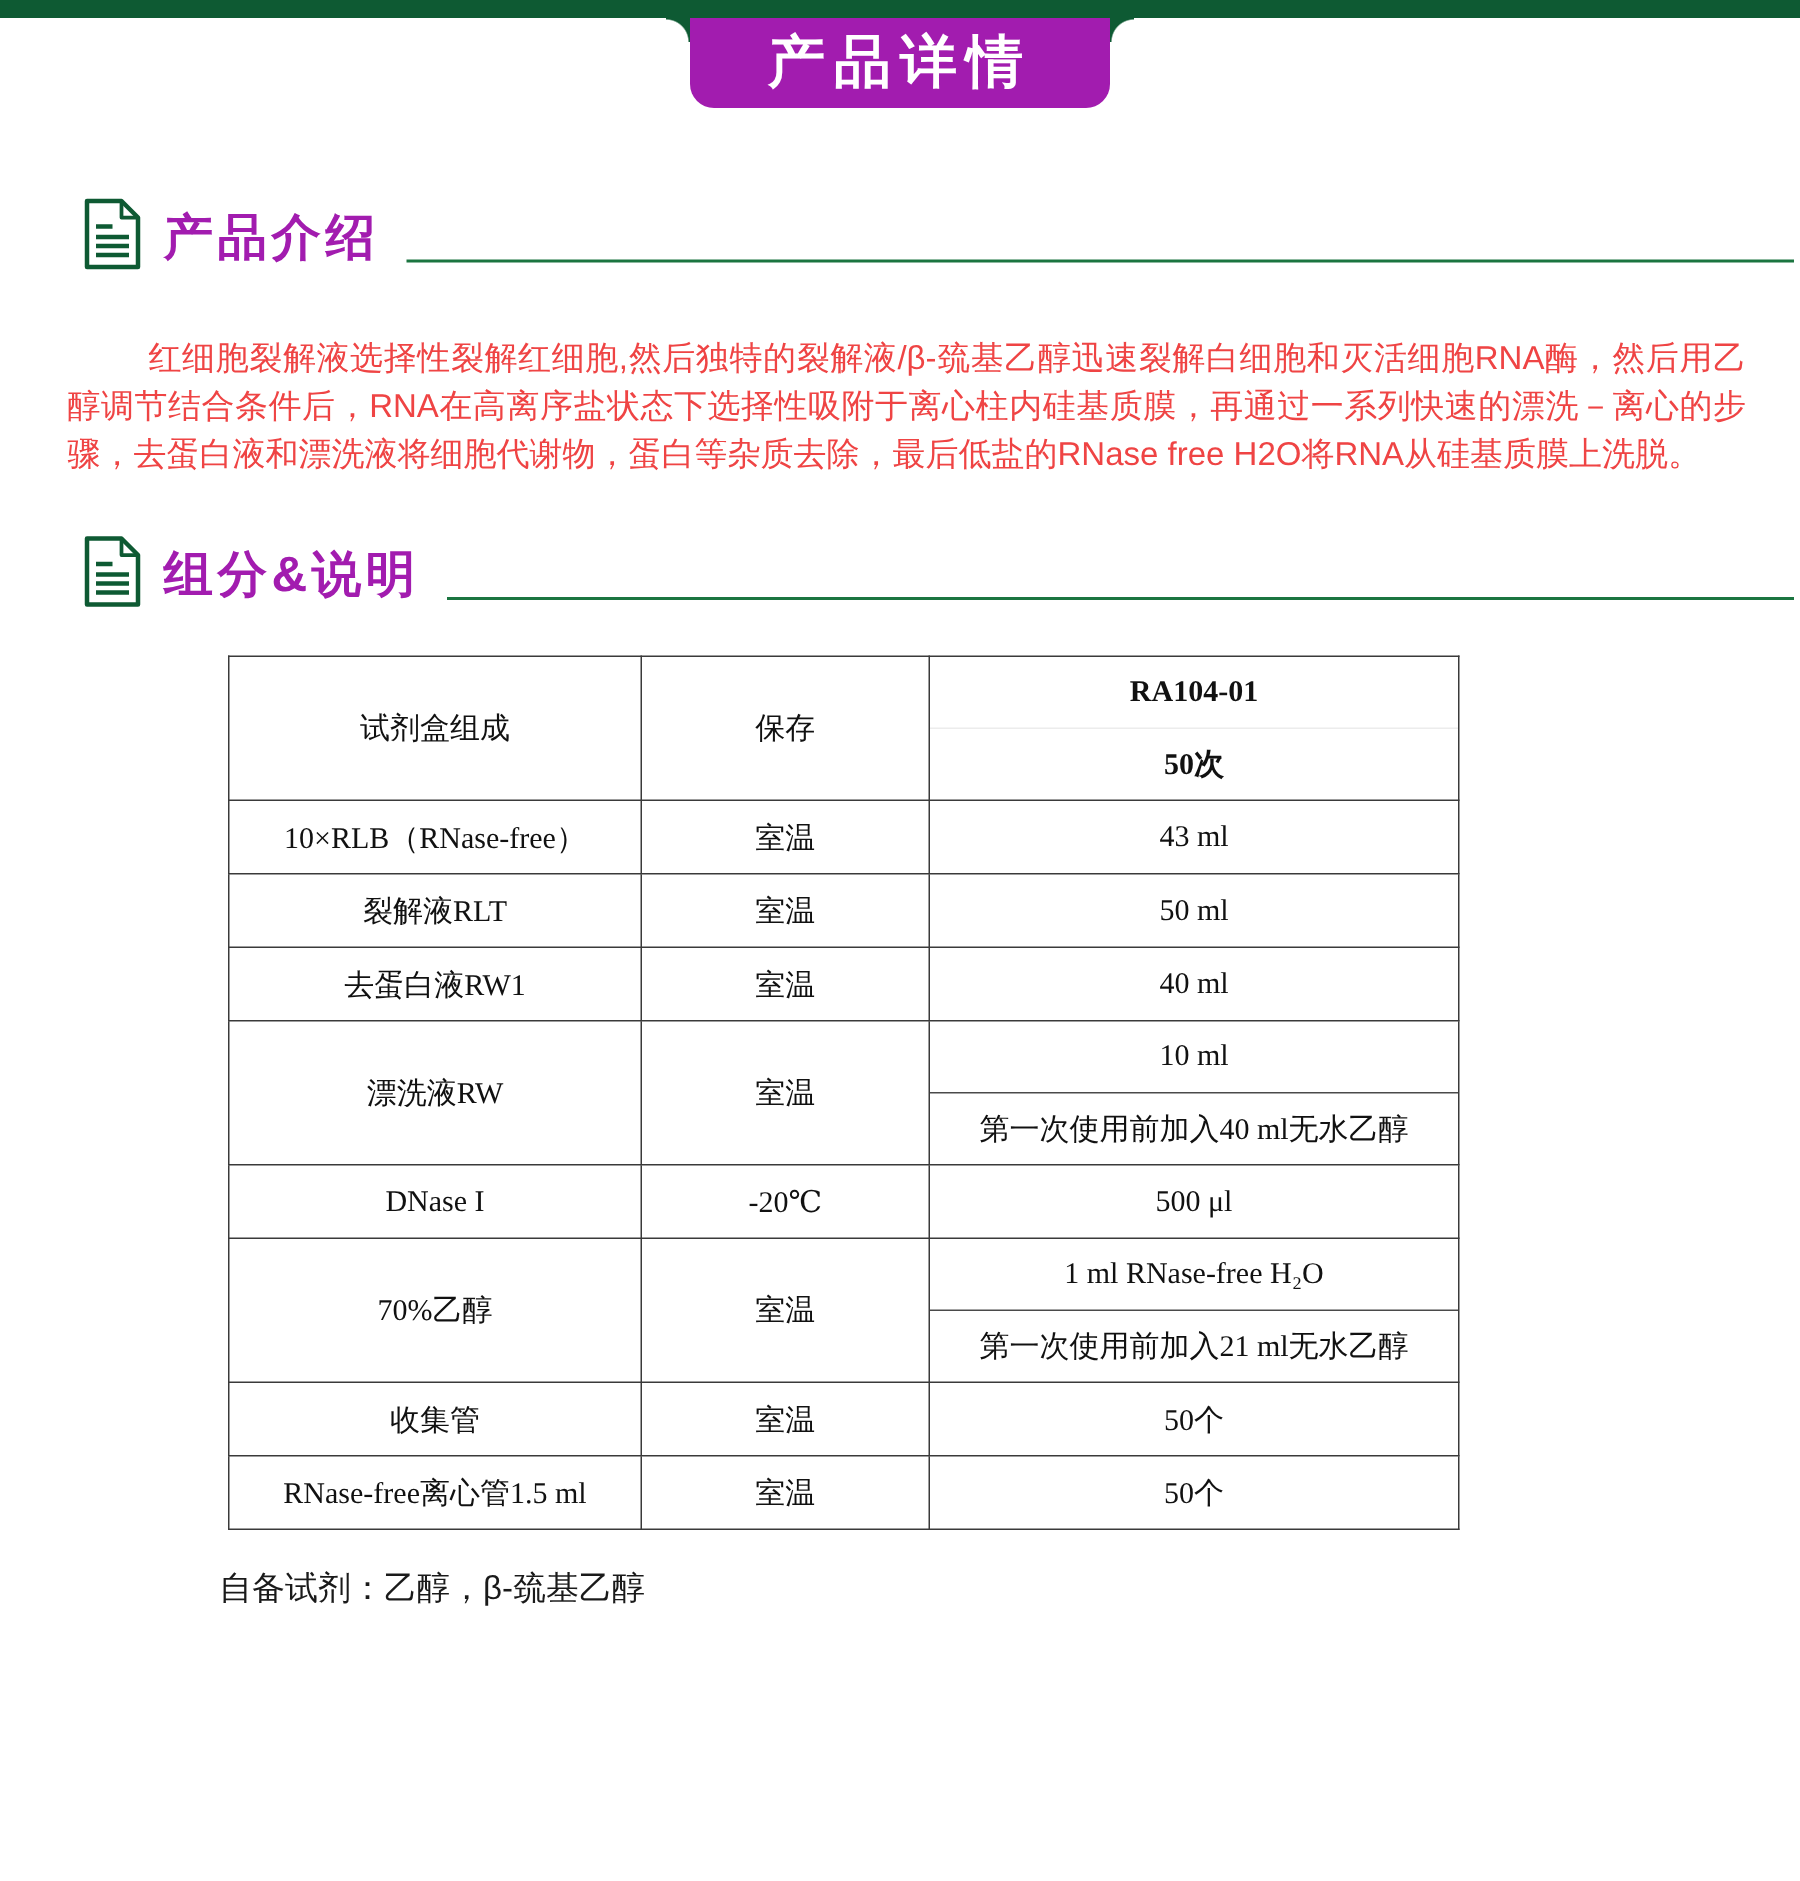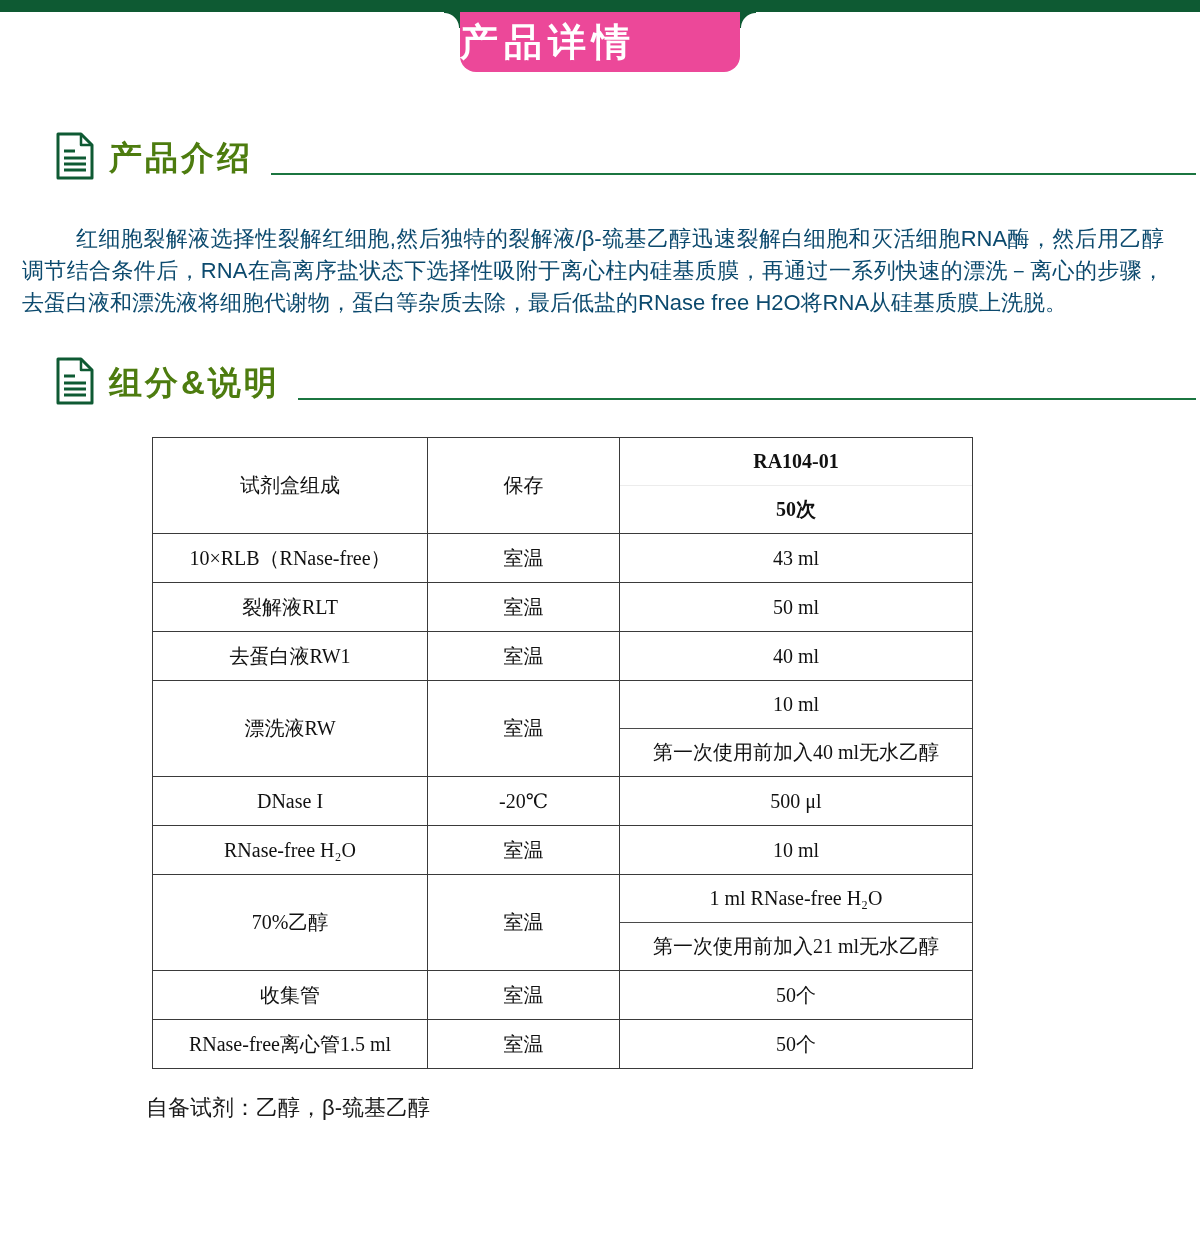--- a/index.html
+++ b/index.html
@@ -5,53 +5,53 @@
   html,body { margin:0; padding:0; }
   body {
     width:1200px; height:1254px; background:#ffffff;
     font-family:"Liberation Sans", sans-serif; color:#1a1a1a;
     overflow:hidden;
   }
   
   .banner-strip { height:12px; background:#0e5a33; }
   .banner-tab {
     position:relative; margin:0 auto; width:280px; height:60px;
-    background:#ec4899; border-radius:0 0 16px 16px;
-    display:flex; align-items:center; justify-content:flex-start;
+    background:#a21caf; border-radius:0 0 16px 16px;
+    display:flex; align-items:center; justify-content:center;
   }
   .banner-tab::before {
     content:""; position:absolute; top:0; left:-16px; width:16px; height:16px;
     background:radial-gradient(circle 16px at 0 100%, #ffffff 0 14.5px, #0e5a33 15.5px);
   }
   .banner-tab::after {
     content:""; position:absolute; top:0; right:-16px; width:16px; height:16px;
     background:radial-gradient(circle 16px at 100% 100%, #ffffff 0 14.5px, #0e5a33 15.5px);
   }
   .banner-title {
     margin:0; font-size:38px; font-weight:bold; color:#ffffff; letter-spacing:6px;
     line-height:60px;
   }
   
   .section-heading {
     display:flex; align-items:center; height:50px; margin:0 4px 0 55px;
   }
   .section-heading .doc-icon { flex:0 0 auto; margin-right:14px; }
   .heading-title {
-    font-size:33px; font-weight:bold; letter-spacing:3px; color:#4d7c0f; white-space:nowrap;text-align:right;
+    font-size:33px; font-weight:bold; letter-spacing:3px; color:#a21caf; white-space:nowrap;text-align:right;
   }
   .heading-line {
     flex:1 1 auto; height:0; border-top:2px solid #1b7540;
     align-self:flex-end; margin:0 0 8px 18px;
   }
   .mt-61 { margin-top:61px; }
   .mt-39 { margin-top:39px; }
   
   .intro-text {
-    margin:40px 36px 0 22px; font-size:22px; line-height:32px;
-    text-align:justify; text-indent:54px; color:#0c4a6e;
+    margin:40px 36px 0 45px; font-size:22px; line-height:32px;
+    text-align:justify; text-indent:54px; color:#ef4444;
   }
   
   .kit-table {
     margin:29px 0 0 152px; width:820px;
     border-collapse:collapse; table-layout:fixed;
     font-family:"Liberation Serif","DejaVu Serif",serif;
     font-size:20px; color:#111111;
   }
   .kit-table td {
     border:1.5px solid #3a3a3a; text-align:center; vertical-align:middle;
@@ -152,25 +152,20 @@
           <div class="split-half split-top">10 ml</div>
           <div class="split-half">第一次使用前加入40 ml无水乙醇</div>
         </td>
       </tr>
       <tr>
         <td>DNase I</td>
         <td>-20℃</td>
         <td>500 μl</td>
       </tr>
       <tr>
-        <td>RNase-free H₂O</td>
-        <td>室温</td>
-        <td>10 ml</td>
-      </tr>
-      <tr>
         <td class="tall">70%乙醇</td>
         <td class="tall">室温</td>
         <td class="tall split">
           <div class="split-half split-top">1 ml RNase-free H₂O</div>
           <div class="split-half">第一次使用前加入21 ml无水乙醇</div>
         </td>
       </tr>
       <tr>
         <td>收集管</td>
         <td>室温</td>

